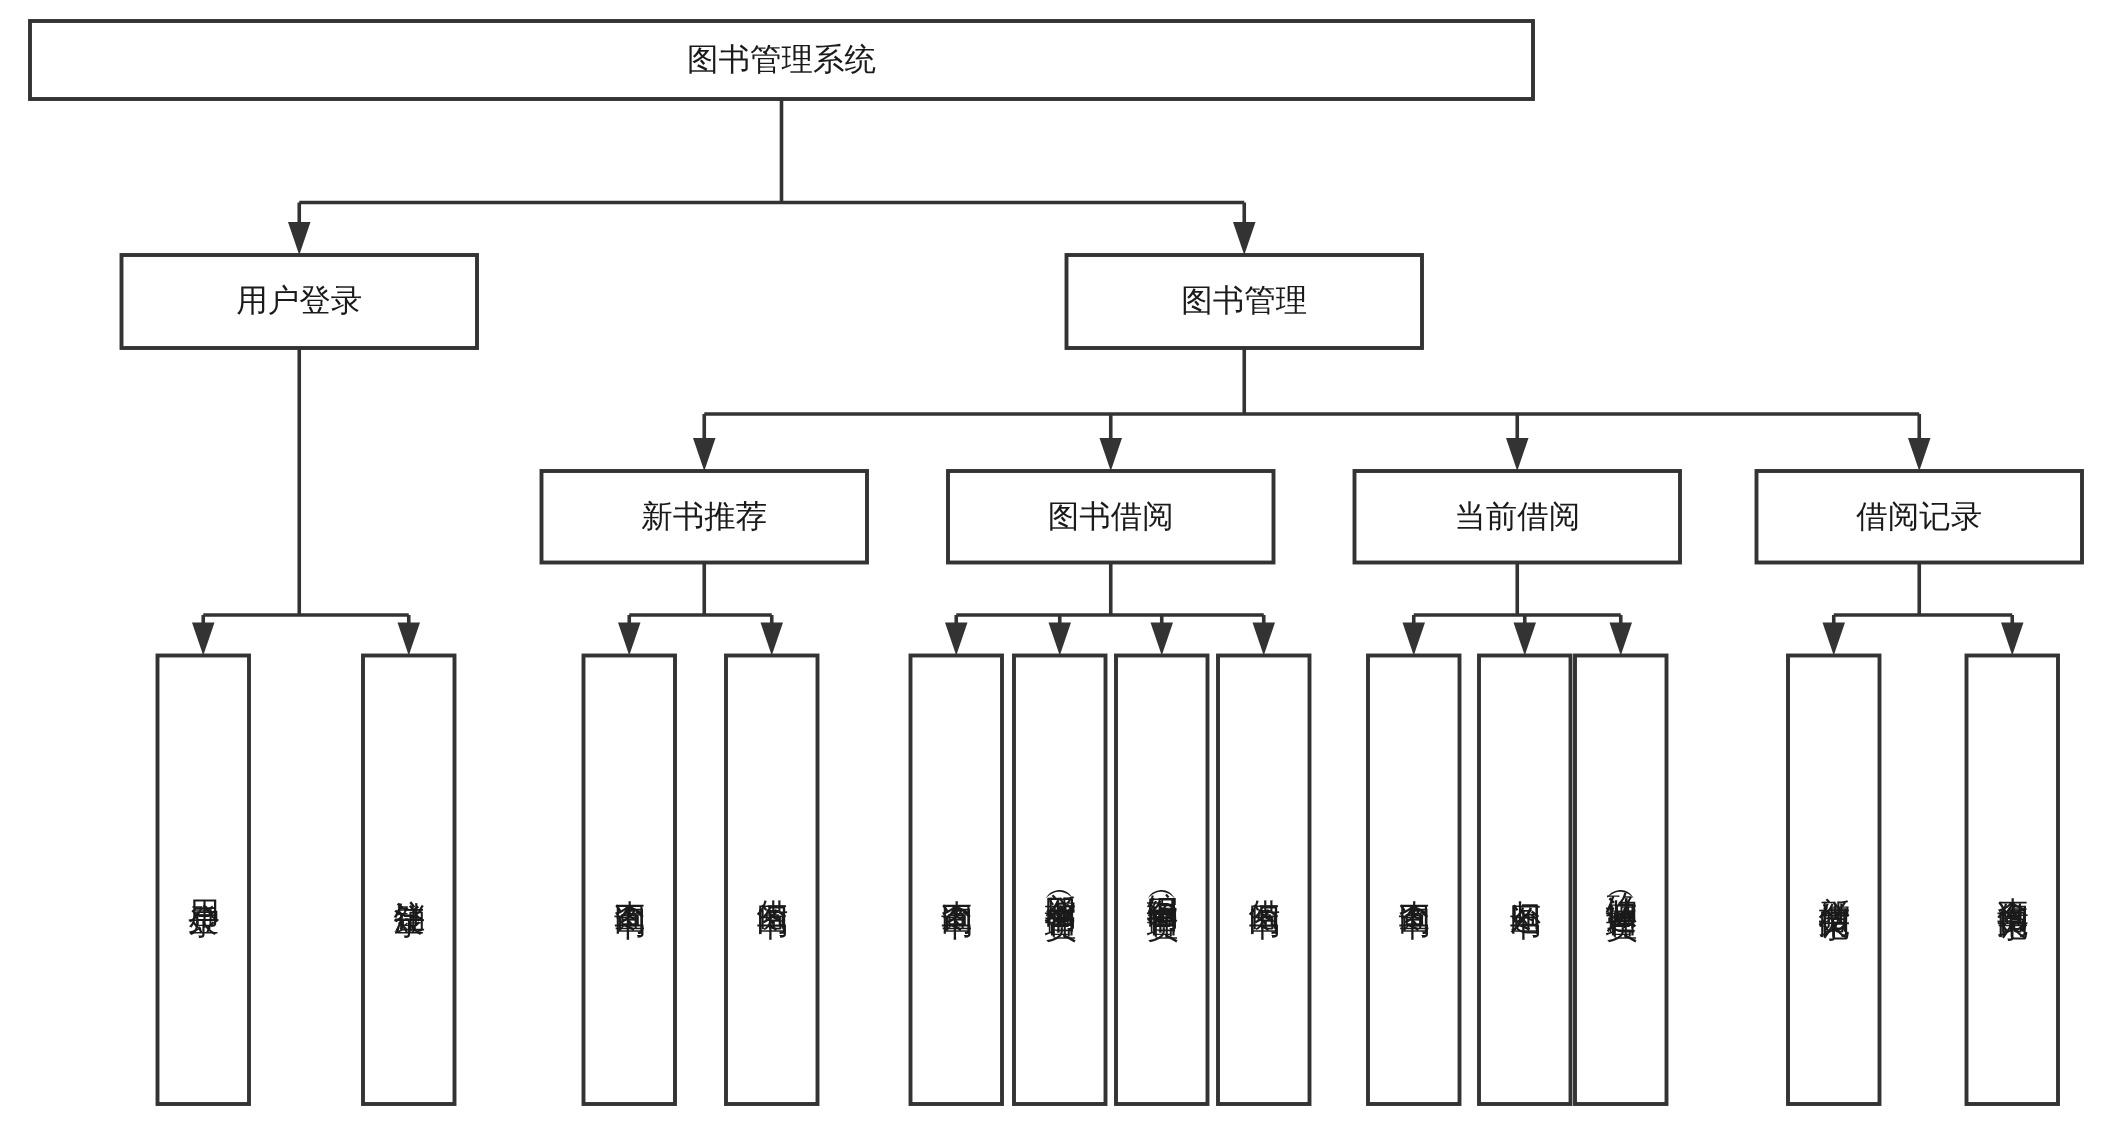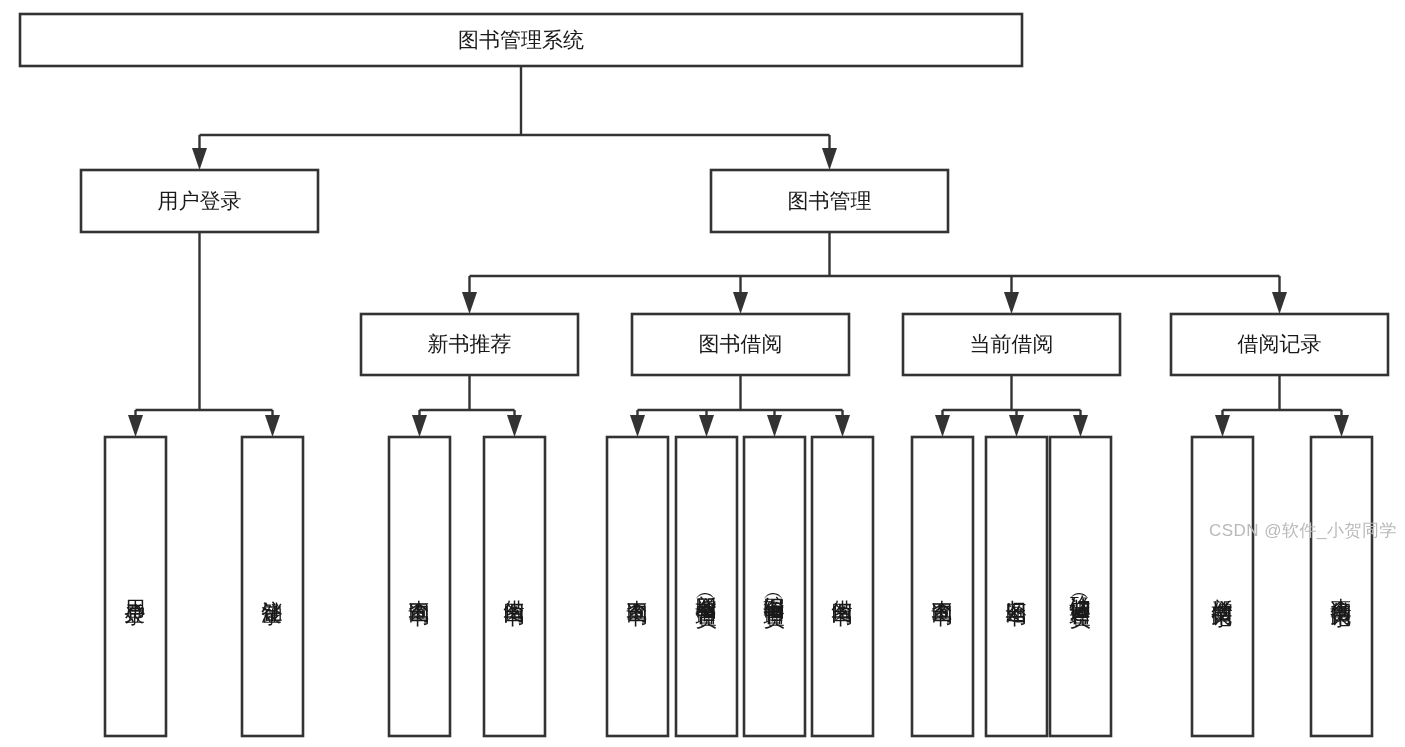--- a/index.html
+++ b/index.html
@@ -175,14 +175,13 @@
       <div class="leaf-label" style="left: 676px; top: 447px; width: 61px; height: 279px; display: flex; align-items: center; justify-content: center;">新增图书（管理员）</div>
       <div class="leaf-label" style="left: 744px; top: 447px; width: 61px; height: 279px; display: flex; align-items: center; justify-content: center;">编辑图书（管理员）</div>
       <div class="leaf-label" style="left: 812px; top: 447px; width: 61px; height: 279px; display: flex; align-items: center; justify-content: center;">借阅图书</div>
       <div class="leaf-label" style="left: 912px; top: 447px; width: 61px; height: 279px; display: flex; align-items: center; justify-content: center;">查询图书</div>
       <div class="leaf-label" style="left: 986px; top: 447px; width: 61px; height: 279px; display: flex; align-items: center; justify-content: center;">归还图书</div>
       <div class="leaf-label" style="left: 1050px; top: 447px; width: 61px; height: 279px; display: flex; align-items: center; justify-content: center;">确认归还（管理员）</div>
       <div class="leaf-label" style="left: 1192px; top: 447px; width: 61px; height: 279px; display: flex; align-items: center; justify-content: center;">新增借阅记录</div>
       <div class="leaf-label" style="left: 1311px; top: 447px; width: 61px; height: 279px; display: flex; align-items: center; justify-content: center;">查询借阅记录</div>
     </div>
 
-  <div class="watermark">CSDN @软件_小贺同学</div>
 </div>
 
 </body></html>

